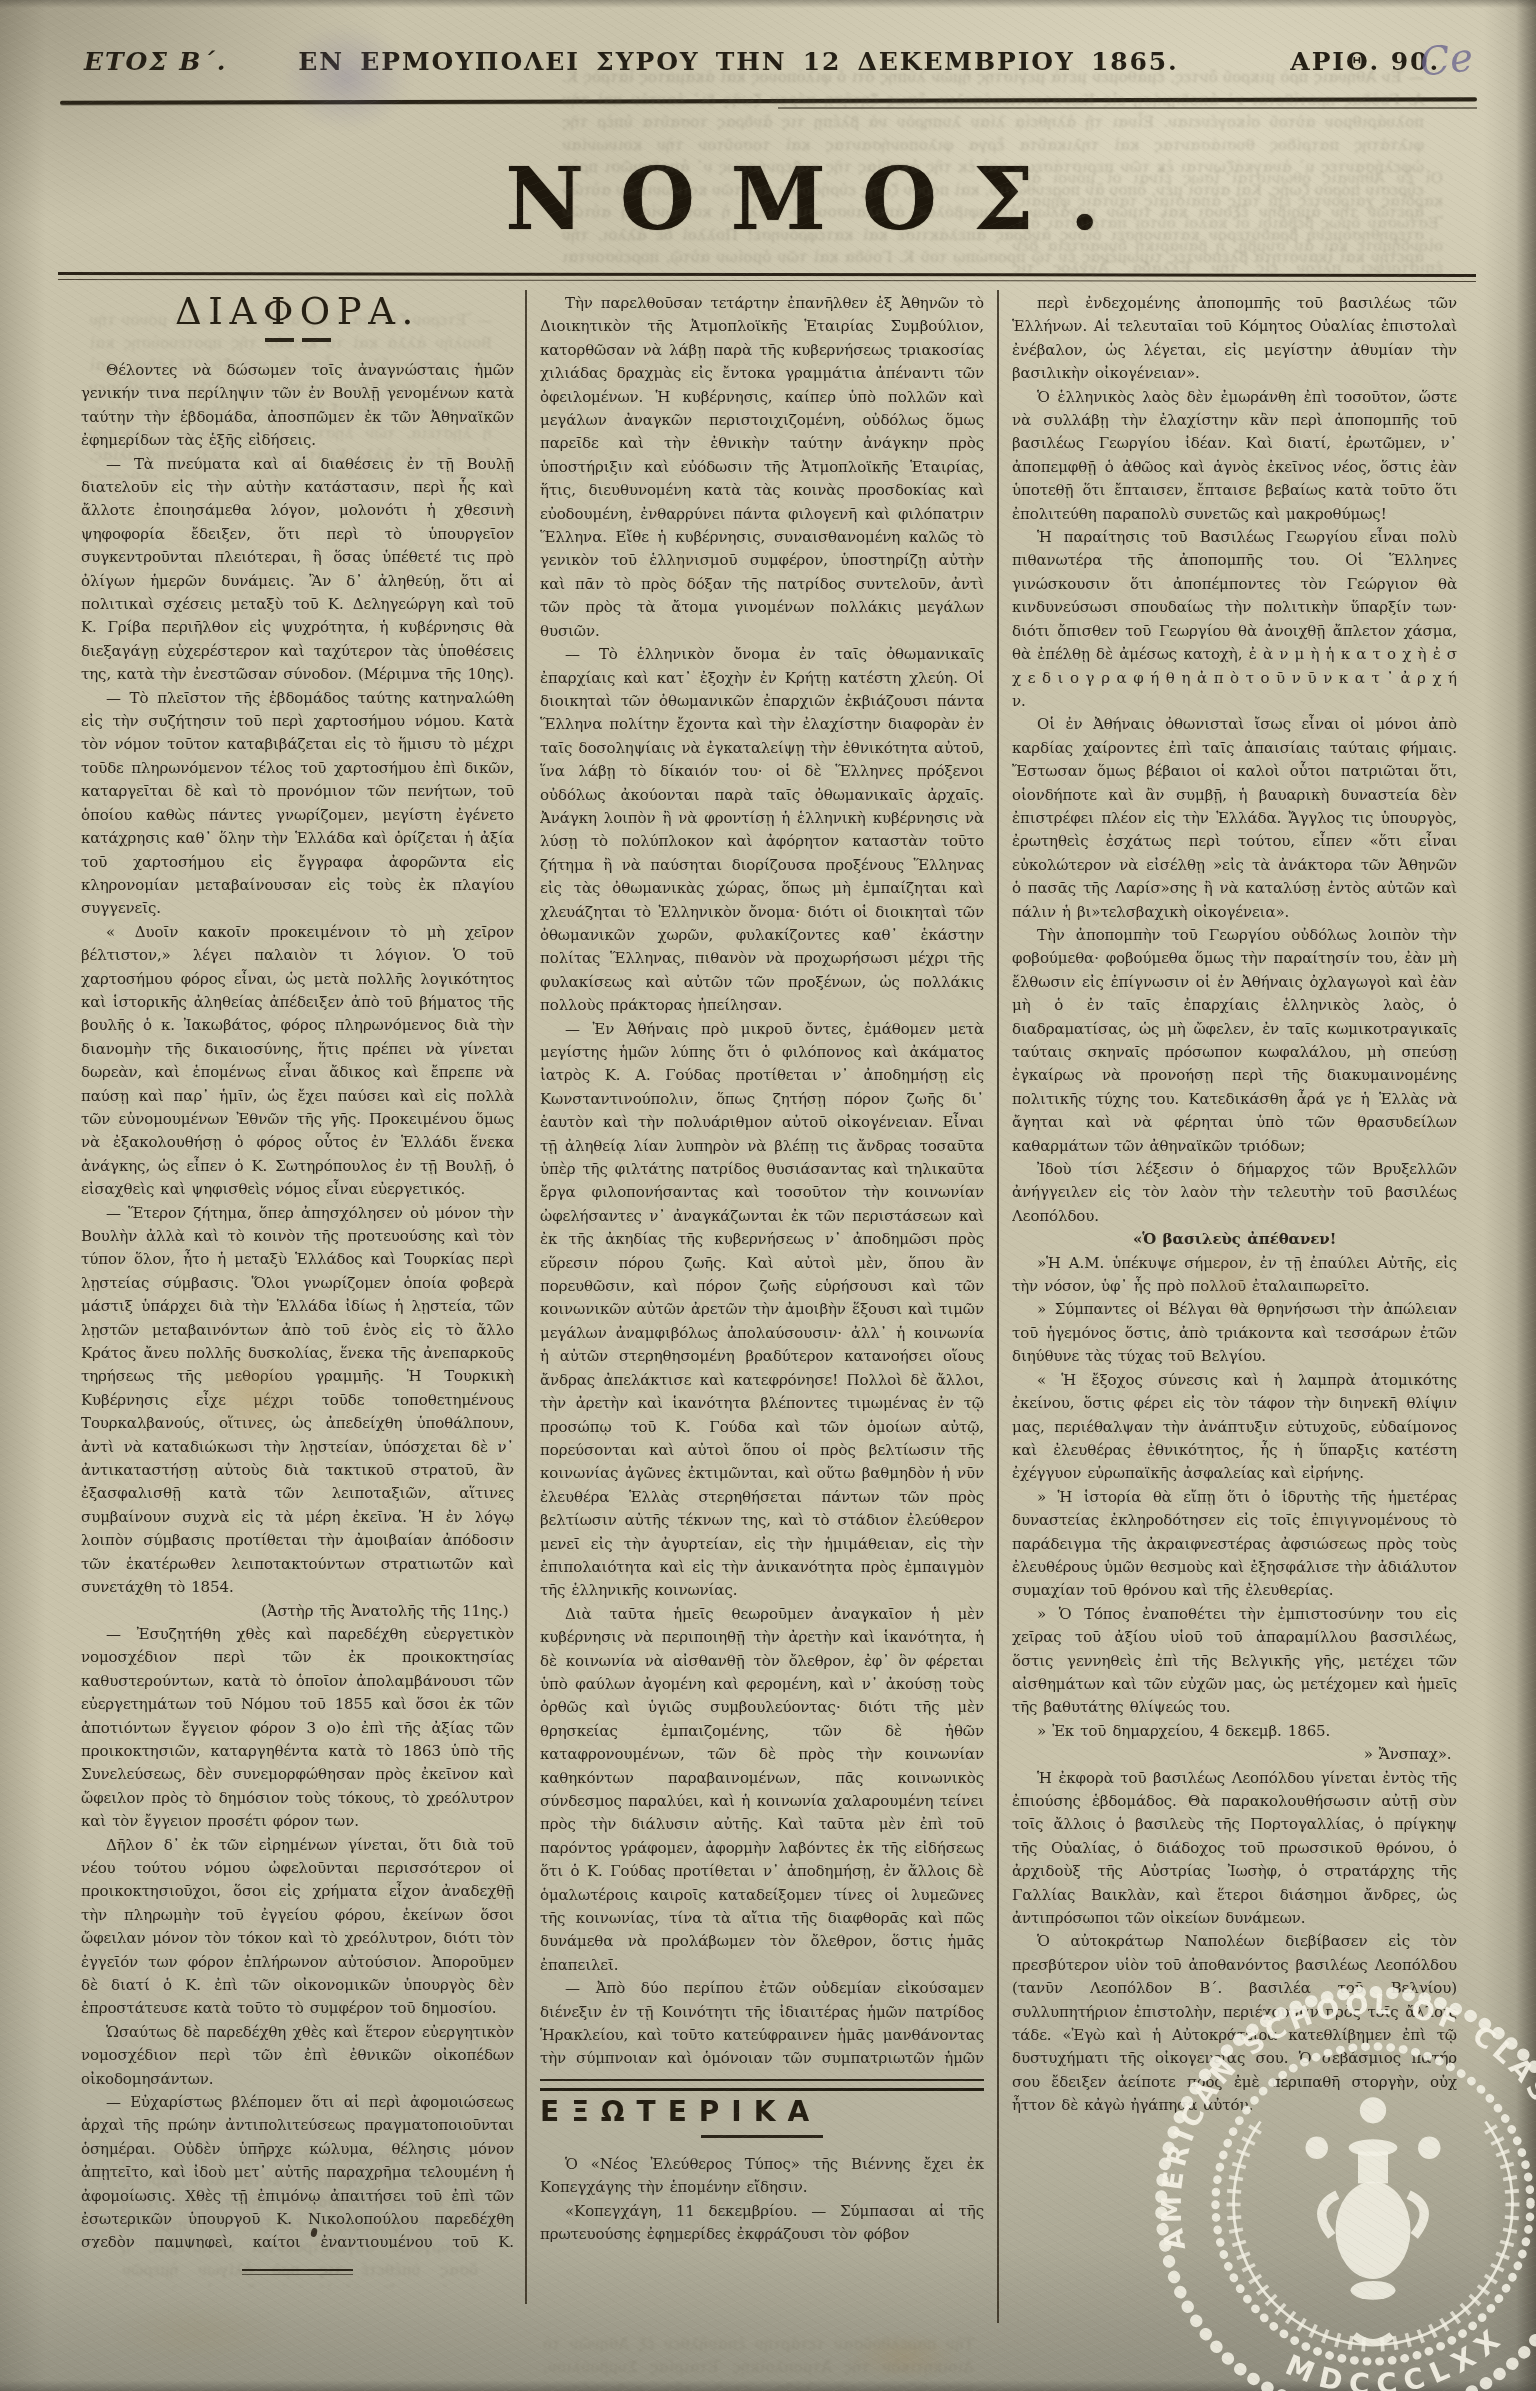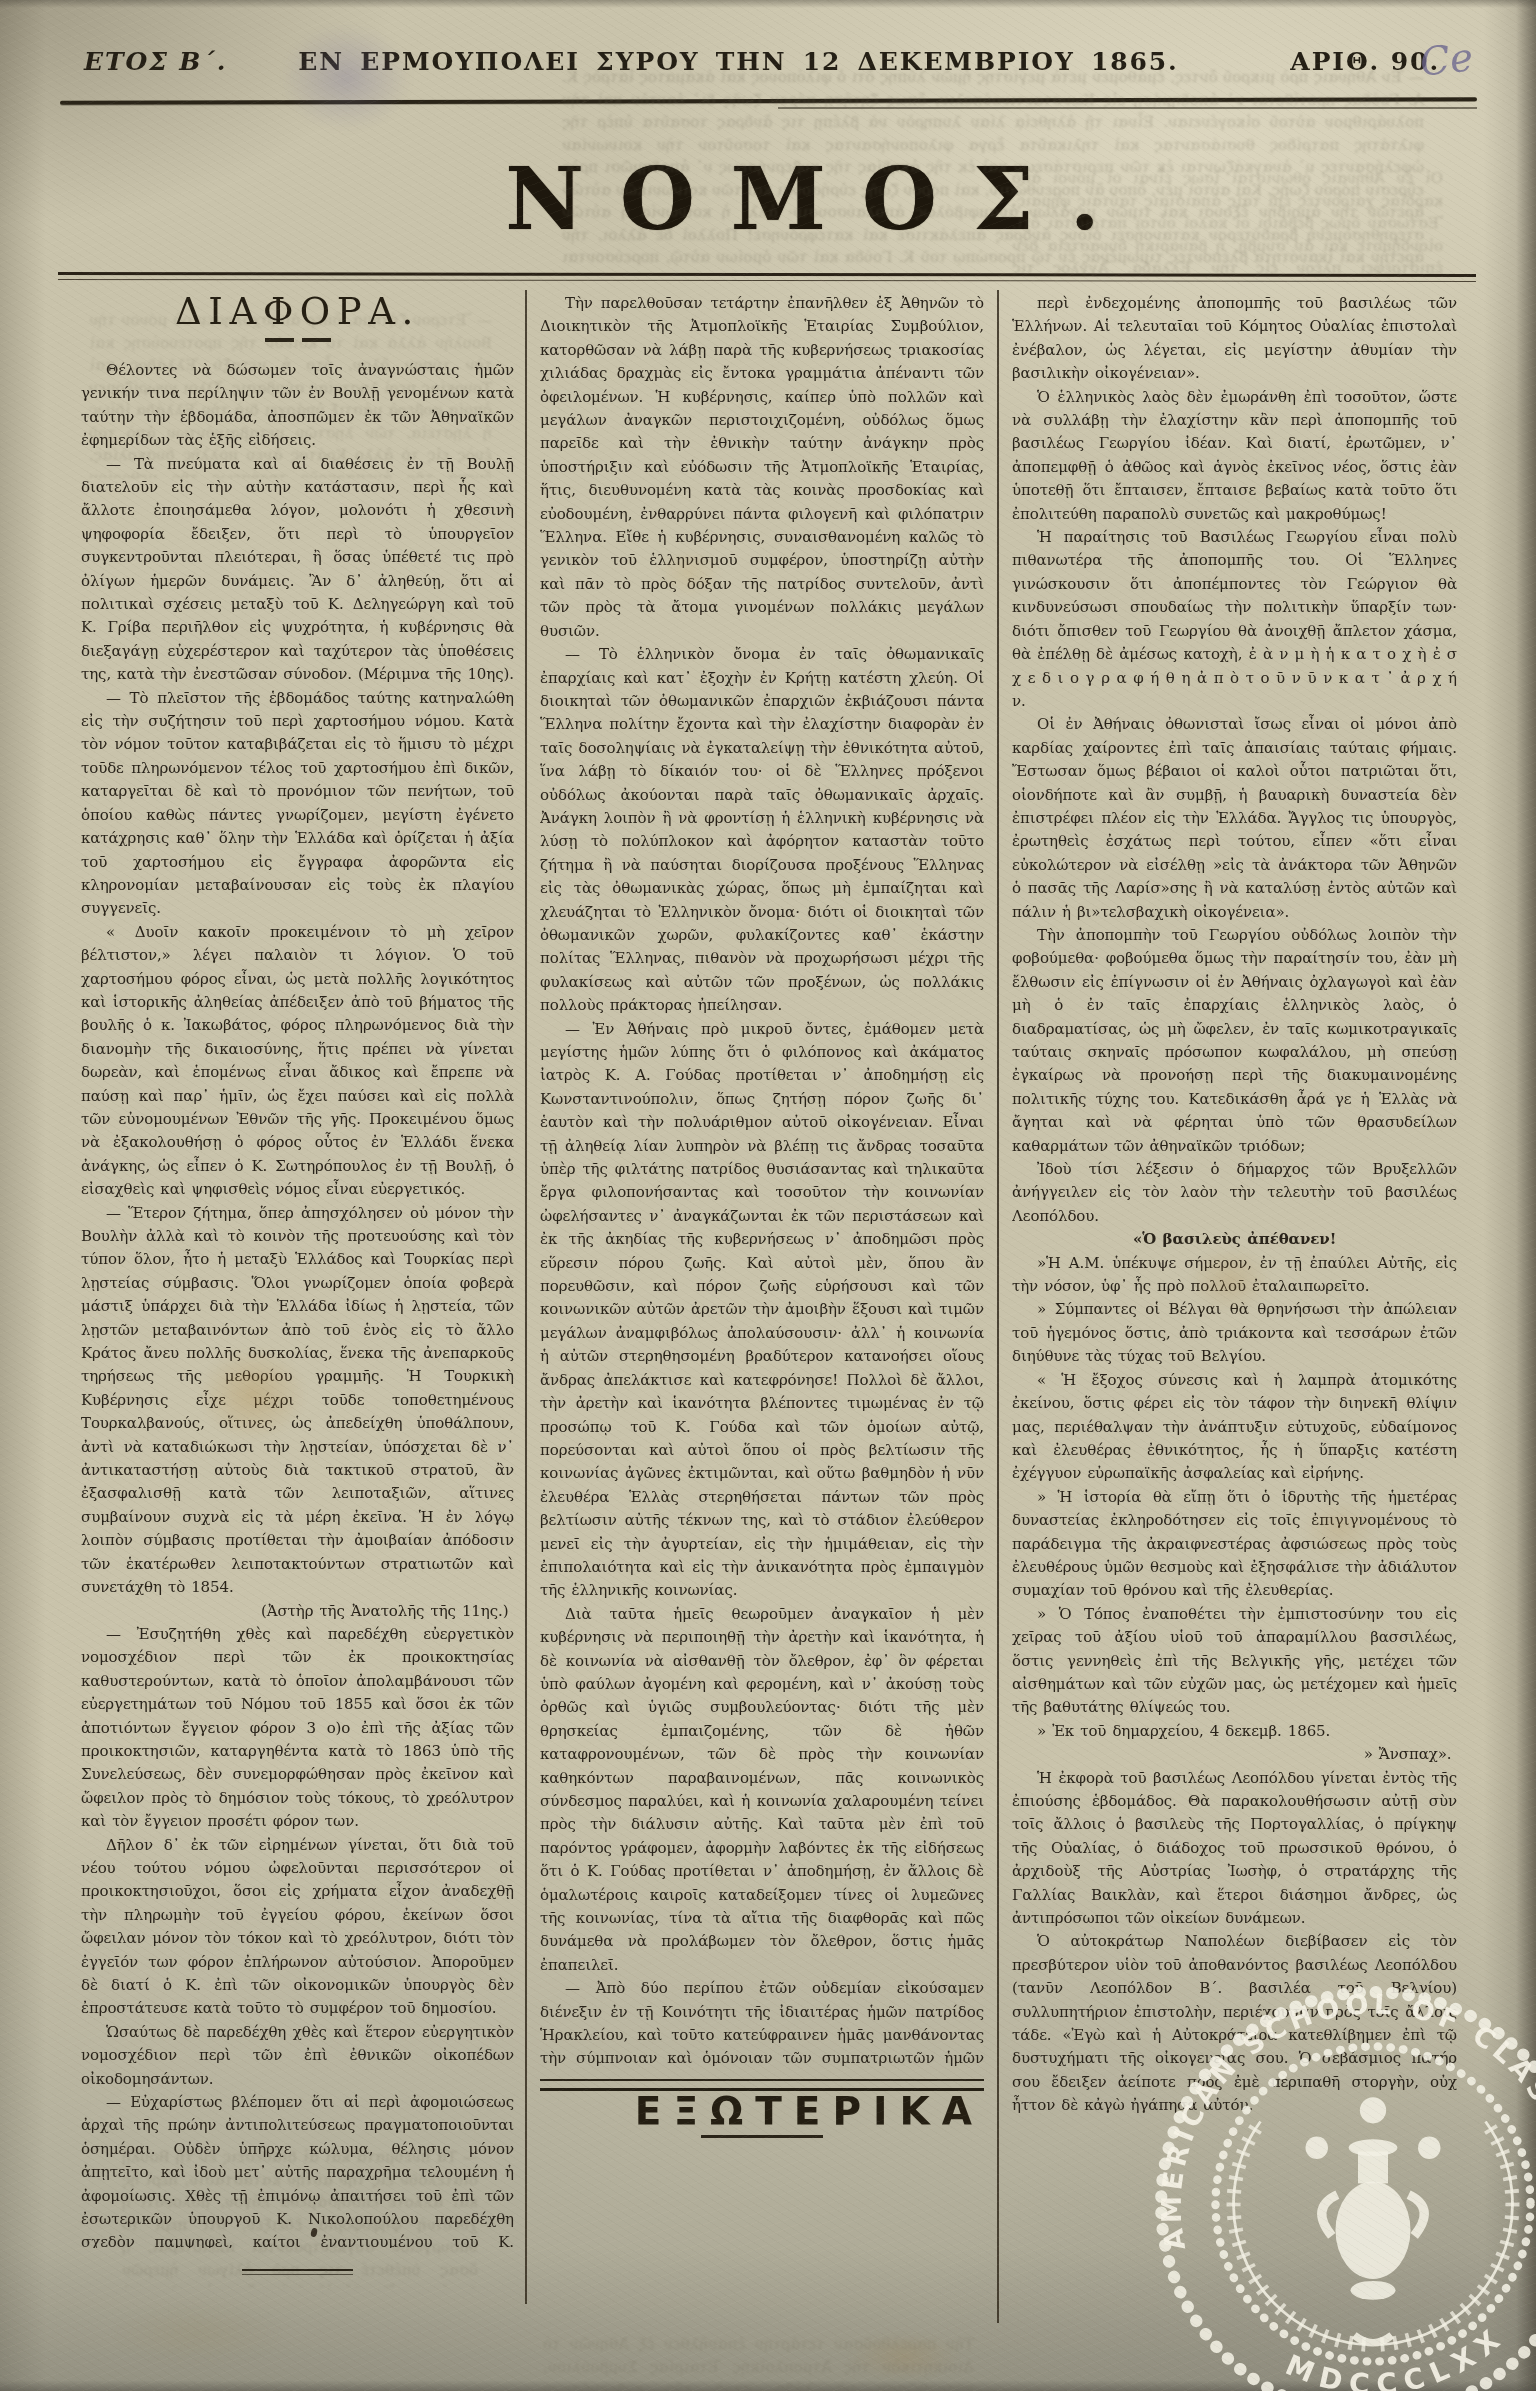--- a/index.html
+++ b/index.html
@@ -37,21 +37,21 @@
   .col3{left:1012px;top:292px;width:445px;}
   .colflow{overflow:hidden;}
   .par{margin:0;text-indent:25px;}
   .par.a{text-align:right;text-indent:0;padding-right:5.6px;}
   .par.c{text-align:center;text-indent:0;font-weight:bold;}
   .sec-title{margin:1.9px 0 0 0;text-align:center;font-size:37px;font-weight:normal;letter-spacing:6.6px;color:#241e12;font-family:"DejaVu Serif",serif;}
   .ornament{width:66px;height:3.7px;margin:15px auto 17px auto;background:linear-gradient(90deg,#2a2418 0 44%,rgba(0,0,0,0) 44% 56%,#2a2418 56%);}
   .endrule{width:111px;height:3.7px;margin:20.6px auto 0 auto;border-top:2.8px solid #2a2418;border-bottom:0.9px solid rgba(42,36,24,0.7);}
   .inkdot{position:absolute;left:230px;top:1930px;width:5.6px;height:9.4px;background:#3a3226;border-radius:50%;transform:rotate(14deg);}
   .exo-rule{height:6.6px;margin:13px 0 9.4px 0;border-top:2.3px solid #2a2418;border-bottom:3.7px solid #241f14;}
-  .exo-title{margin:5.6px 0 0 0;text-align:right;font-family:"DejaVu Sans",sans-serif;font-size:39px;font-weight:bold;letter-spacing:12px;color:#241e12;}
+  .exo-title{margin:5.6px 0 0 0;text-align:left;font-family:"DejaVu Sans",sans-serif;font-size:28px;font-weight:bold;letter-spacing:12px;color:#241e12;}
   .exo-sub{width:122px;height:3.3px;margin:11.2px auto 15px auto;background:#2a2418;}
   
   .stamp{position:absolute;left:1148px;top:1979px;z-index:5;filter:blur(0.4px);}
   
   .ghost{position:absolute;z-index:1;color:rgba(104,99,80,0.55);font-size:15px;line-height:22.5px;text-align:justify;overflow:hidden;transform:scaleX(-1);filter:blur(1.2px);opacity:0.5;}
   .g1{left:562px;top:66px;width:862px;height:201px;}
   .g2{left:89px;top:309px;width:403px;height:169px;opacity:0.35;}
   .g3{left:1012px;top:167px;width:431px;height:111px;opacity:0.45;}
   .g4{left:122px;top:2146px;width:356px;height:141px;opacity:0.4;}
   .g5{left:543px;top:2333px;width:431px;height:56px;opacity:0.4;}
@@ -119,20 +119,24 @@
     <div class="colflow" style="height:1774px">
         <p class="par ">Τὴν παρελθοῦσαν τετάρτην ἐπανῆλθεν ἐξ Ἀθηνῶν τὸ Διοικητικὸν τῆς Ἀτμοπλοϊκῆς Ἑταιρίας Συμβούλιον, κατορθῶσαν νὰ λάβῃ παρὰ τῆς κυβερνήσεως τριακοσίας χιλιάδας δραχμὰς εἰς ἔντοκα γραμμάτια ἀπέναντι τῶν ὀφειλομένων. Ἡ κυβέρνησις, καίπερ ὑπὸ πολλῶν καὶ μεγάλων ἀναγκῶν περιστοιχιζομένη, οὐδόλως ὅμως παρεῖδε καὶ τὴν ἐθνικὴν ταύτην ἀνάγκην πρὸς ὑποστήριξιν καὶ εὐόδωσιν τῆς Ἀτμοπλοϊκῆς Ἑταιρίας, ἥτις, διευθυνομένη κατὰ τὰς κοινὰς προσδοκίας καὶ εὐοδουμένη, ἐνθαρρύνει πάντα φιλογενῆ καὶ φιλόπατριν Ἕλληνα. Εἴθε ἡ κυβέρνησις, συναισθανομένη καλῶς τὸ γενικὸν τοῦ ἑλληνισμοῦ συμφέρον, ὑποστηρίζῃ αὐτὴν καὶ πᾶν τὸ πρὸς δόξαν τῆς πατρίδος συντελοῦν, ἀντὶ τῶν πρὸς τὰ ἄτομα γινομένων πολλάκις μεγάλων θυσιῶν.</p>
         <p class="par ">— Τὸ ἑλληνικὸν ὄνομα ἐν ταῖς ὀθωμανικαῖς ἐπαρχίαις καὶ κατ᾽ ἐξοχὴν ἐν Κρήτῃ κατέστη χλεύη. Οἱ διοικηταὶ τῶν ὀθωμανικῶν ἐπαρχιῶν ἐκβιάζουσι πάντα Ἕλληνα πολίτην ἔχοντα καὶ τὴν ἐλαχίστην διαφορὰν ἐν ταῖς δοσοληψίαις νὰ ἐγκαταλείψῃ τὴν ἐθνικότητα αὐτοῦ, ἵνα λάβῃ τὸ δίκαιόν του· οἱ δὲ Ἕλληνες πρόξενοι οὐδόλως ἀκούονται παρὰ ταῖς ὀθωμανικαῖς ἀρχαῖς. Ἀνάγκη λοιπὸν ἢ νὰ φροντίσῃ ἡ ἑλληνικὴ κυβέρνησις νὰ λύσῃ τὸ πολύπλοκον καὶ ἀφόρητον καταστὰν τοῦτο ζήτημα ἢ νὰ παύσηται διορίζουσα προξένους Ἕλληνας εἰς τὰς ὀθωμανικὰς χώρας, ὅπως μὴ ἐμπαίζηται καὶ χλευάζηται τὸ Ἑλληνικὸν ὄνομα· διότι οἱ διοικηταὶ τῶν ὀθωμανικῶν χωρῶν, φυλακίζοντες καθ᾽ ἑκάστην πολίτας Ἕλληνας, πιθανὸν νὰ προχωρήσωσι μέχρι τῆς φυλακίσεως καὶ αὐτῶν τῶν προξένων, ὡς πολλάκις πολλοὺς πράκτορας ἠπείλησαν.</p>
         <p class="par ">— Ἐν Ἀθήναις πρὸ μικροῦ ὄντες, ἐμάθομεν μετὰ μεγίστης ἡμῶν λύπης ὅτι ὁ φιλόπονος καὶ ἀκάματος ἰατρὸς Κ. Α. Γούδας προτίθεται ν᾽ ἀποδημήσῃ εἰς Κωνσταντινούπολιν, ὅπως ζητήσῃ πόρον ζωῆς δι᾽ ἑαυτὸν καὶ τὴν πολυάριθμον αὐτοῦ οἰκογένειαν. Εἶναι τῇ ἀληθείᾳ λίαν λυπηρὸν νὰ βλέπῃ τις ἄνδρας τοσαῦτα ὑπὲρ τῆς φιλτάτης πατρίδος θυσιάσαντας καὶ τηλικαῦτα ἔργα φιλοπονήσαντας καὶ τοσοῦτον τὴν κοινωνίαν ὠφελήσαντες ν᾽ ἀναγκάζωνται ἐκ τῶν περιστάσεων καὶ ἐκ τῆς ἀκηδίας τῆς κυβερνήσεως ν᾽ ἀποδημῶσι πρὸς εὕρεσιν πόρου ζωῆς. Καὶ αὐτοὶ μὲν, ὅπου ἂν πορευθῶσιν, καὶ πόρον ζωῆς εὑρήσουσι καὶ τῶν κοινωνικῶν αὐτῶν ἀρετῶν τὴν ἀμοιβὴν ἕξουσι καὶ τιμῶν μεγάλων ἀναμφιβόλως ἀπολαύσουσιν· ἀλλ᾽ ἡ κοινωνία ἡ αὐτῶν στερηθησομένη βραδύτερον κατανοήσει οἵους ἄνδρας ἀπελάκτισε καὶ κατεφρόνησε! Πολλοὶ δὲ ἄλλοι, τὴν ἀρετὴν καὶ ἱκανότητα βλέποντες τιμωμένας ἐν τῷ προσώπῳ τοῦ Κ. Γούδα καὶ τῶν ὁμοίων αὐτῷ, πορεύσονται καὶ αὐτοὶ ὅπου οἱ πρὸς βελτίωσιν τῆς κοινωνίας ἀγῶνες ἐκτιμῶνται, καὶ οὕτω βαθμηδὸν ἡ νῦν ἐλευθέρα Ἑλλὰς στερηθήσεται πάντων τῶν πρὸς βελτίωσιν αὐτῆς τέκνων της, καὶ τὸ στάδιον ἐλεύθερον μενεῖ εἰς τὴν ἀγυρτείαν, εἰς τὴν ἡμιμάθειαν, εἰς τὴν ἐπιπολαιότητα καὶ εἰς τὴν ἀνικανότητα πρὸς ἐμπαιγμὸν τῆς ἑλληνικῆς κοινωνίας.</p>
         <p class="par ">Διὰ ταῦτα ἡμεῖς θεωροῦμεν ἀναγκαῖον ἡ μὲν κυβέρνησις νὰ περιποιηθῇ τὴν ἀρετὴν καὶ ἱκανότητα, ἡ δὲ κοινωνία νὰ αἰσθανθῇ τὸν ὄλεθρον, ἐφ᾽ ὃν φέρεται ὑπὸ φαύλων ἀγομένη καὶ φερομένη, καὶ ν᾽ ἀκούσῃ τοὺς ὀρθῶς καὶ ὑγιῶς συμβουλεύοντας· διότι τῆς μὲν θρησκείας ἐμπαιζομένης, τῶν δὲ ἠθῶν καταφρονουμένων, τῶν δὲ πρὸς τὴν κοινωνίαν καθηκόντων παραβαινομένων, πᾶς κοινωνικὸς σύνδεσμος παραλύει, καὶ ἡ κοινωνία χαλαρουμένη τείνει πρὸς τὴν διάλυσιν αὐτῆς. Καὶ ταῦτα μὲν ἐπὶ τοῦ παρόντος γράφομεν, ἀφορμὴν λαβόντες ἐκ τῆς εἰδήσεως ὅτι ὁ Κ. Γούδας προτίθεται ν᾽ ἀποδημήσῃ, ἐν ἄλλοις δὲ ὁμαλωτέροις καιροῖς καταδείξομεν τίνες οἱ λυμεῶνες τῆς κοινωνίας, τίνα τὰ αἴτια τῆς διαφθορᾶς καὶ πῶς δυνάμεθα νὰ προλάβωμεν τὸν ὄλεθρον, ὅστις ἡμᾶς ἐπαπειλεῖ.</p>
         <p class="par ">— Ἀπὸ δύο περίπου ἐτῶν οὐδεμίαν εἰκούσαμεν διένεξιν ἐν τῇ Κοινότητι τῆς ἰδιαιτέρας ἡμῶν πατρίδος Ἡρακλείου, καὶ τοῦτο κατεύφραινεν ἡμᾶς μανθάνοντας τὴν σύμπνοιαν καὶ ὁμόνοιαν τῶν συμπατριωτῶν ἡμῶν περὶ τὴν βελτίωσιν καὶ ἀνάπτυξιν τοῦ τόπου ἀσχολουμένων. Ἀλλ᾽ ἐσχάτως, μαθόντες ὅτι τινὲς σπουδαρχοῦντες καὶ φιλοπρωτοῦντες διετάραξαν τὴν ἁρμονίαν ταύτην ἐν τόπῳ, ἐν ᾧ ὑπάρχει ἀνάγκη μεγίστης ὁμοφροσύνης, τὰ μέγιστα ἐλυπήθημεν· ἀλλ᾽ ἐλπίζοντες εἰς τὴν φιλοπατρίαν τινῶν καὶ εἰς τὴν σύνεσιν τοῦ Κρήτης ὅσον οὔπω ἐπανακάπτοντος, πεποίθαμεν ὅτι θέλει ὑπερισχύσει τὸ εὐγενὲς αἴσθημα τῆς ὁμοφροσύνης, ἥτις ἐν παντὶ καιρῷ καὶ τόπῳ φέρει πάντα τὰ ἀγαθὰ εἰς οἰανδήποτε κοινότητα.</p>
       </div>
     <div class="exo-rule"></div>
     <h2 class="exo-title">ΕΞΩΤΕΡΙΚΑ</h2>
     <div class="exo-sub"></div>
+    <div class="colflow" style="height:131px">
+        <p class="par ">Ὁ «Νέος Ἐλεύθερος Τύπος» τῆς Βιέννης ἔχει ἐκ Κοπεγχάγης τὴν ἑπομένην εἴδησιν.</p>
+        <p class="par ">«Κοπεγχάγη, 11 δεκεμβρίου. — Σύμπασαι αἱ τῆς πρωτευούσης ἐφημερίδες ἐκφράζουσι τὸν φόβον</p>
+      </div>
   </div>
 
   <div class="col col3">
     <div class="colflow" style="height:2089px">
         <p class="par n">περὶ ἐνδεχομένης ἀποπομπῆς τοῦ βασιλέως τῶν Ἑλλήνων. Αἱ τελευταῖαι τοῦ Κόμητος Οὐαλίας ἐπιστολαὶ ἐνέβαλον, ὡς λέγεται, εἰς μεγίστην ἀθυμίαν τὴν βασιλικὴν οἰκογένειαν».</p>
         <p class="par ">Ὁ ἑλληνικὸς λαὸς δὲν ἐμωράνθη ἐπὶ τοσοῦτον, ὥστε νὰ συλλάβῃ τὴν ἐλαχίστην κἂν περὶ ἀποπομπῆς τοῦ βασιλέως Γεωργίου ἰδέαν. Καὶ διατί, ἐρωτῶμεν, ν᾽ ἀποπεμφθῇ ὁ ἀθῶος καὶ ἁγνὸς ἐκεῖνος νέος, ὅστις ἐὰν ὑποτεθῇ ὅτι ἔπταισεν, ἔπταισε βεβαίως κατὰ τοῦτο ὅτι ἐπολιτεύθη παραπολὺ συνετῶς καὶ μακροθύμως!</p>
         <p class="par ">Ἡ παραίτησις τοῦ Βασιλέως Γεωργίου εἶναι πολὺ πιθανωτέρα τῆς ἀποπομπῆς του. Οἱ Ἕλληνες γινώσκουσιν ὅτι ἀποπέμποντες τὸν Γεώργιον θὰ κινδυνεύσωσι σπουδαίως τὴν πολιτικὴν ὕπαρξίν των· διότι ὄπισθεν τοῦ Γεωργίου θὰ ἀνοιχθῇ ἄπλετον χάσμα, θὰ ἐπέλθῃ δὲ ἀμέσως κατοχὴ, ἐ ὰ ν  μ ὴ  ἡ  κ α τ ο χ ὴ  ἐ σ χ ε δ ι ο γ ρ α φ ή θ η  ἀ π ὸ  τ ο ῦ  ν ῦ ν  κ α τ ᾽  ἀ ρ χ ή ν.</p>
         <p class="par ">Οἱ ἐν Ἀθήναις ὀθωνισταὶ ἴσως εἶναι οἱ μόνοι ἀπὸ καρδίας χαίροντες ἐπὶ ταῖς ἀπαισίαις ταύταις φήμαις. Ἔστωσαν ὅμως βέβαιοι οἱ καλοὶ οὗτοι πατριῶται ὅτι, οἱονδήποτε καὶ ἂν συμβῇ, ἡ βαυαρικὴ δυναστεία δὲν ἐπιστρέφει πλέον εἰς τὴν Ἑλλάδα. Ἄγγλος τις ὑπουργὸς, ἐρωτηθεὶς ἐσχάτως περὶ τούτου, εἶπεν «ὅτι εἶναι εὐκολώτερον νὰ εἰσέλθῃ »εἰς τὰ ἀνάκτορα τῶν Ἀθηνῶν ὁ πασᾶς τῆς Λαρίσ»σης ἢ νὰ καταλύσῃ ἐντὸς αὐτῶν καὶ πάλιν ἡ βι»τελσβαχικὴ οἰκογένεια».</p>
         <p class="par ">Τὴν ἀποπομπὴν τοῦ Γεωργίου οὐδόλως λοιπὸν τὴν φοβούμεθα· φοβούμεθα ὅμως τὴν παραίτησίν του, ἐὰν μὴ ἔλθωσιν εἰς ἐπίγνωσιν οἱ ἐν Ἀθήναις ὀχλαγωγοὶ καὶ ἐὰν μὴ ὁ ἐν ταῖς ἐπαρχίαις ἑλληνικὸς λαὸς, ὁ διαδραματίσας, ὡς μὴ ὤφελεν, ἐν ταῖς κωμικοτραγικαῖς ταύταις σκηναῖς πρόσωπον κωφαλάλου, μὴ σπεύσῃ ἐγκαίρως νὰ προνοήσῃ περὶ τῆς διακυμαινομένης πολιτικῆς τύχης του. Κατεδικάσθη ἆρά γε ἡ Ἑλλὰς νὰ ἄγηται καὶ νὰ φέρηται ὑπὸ τῶν θρασυδείλων καθαρμάτων τῶν ἀθηναϊκῶν τριόδων;</p>
         <p class="par ">Ἰδοὺ τίσι λέξεσιν ὁ δήμαρχος τῶν Βρυξελλῶν ἀνήγγειλεν εἰς τὸν λαὸν τὴν τελευτὴν τοῦ βασιλέως Λεοπόλδου.</p>

